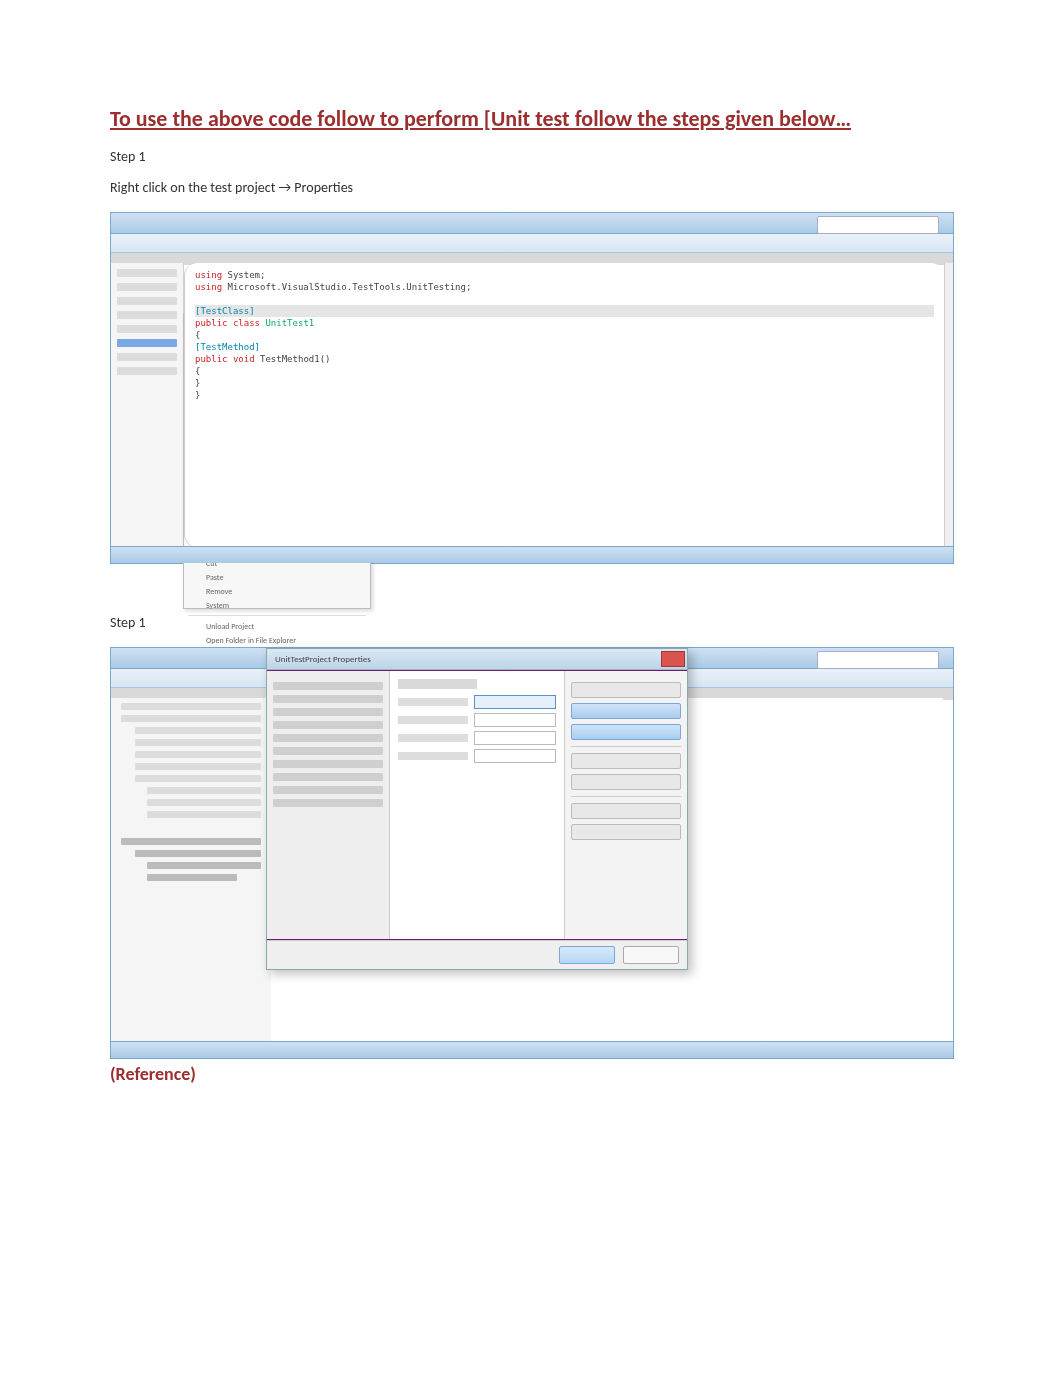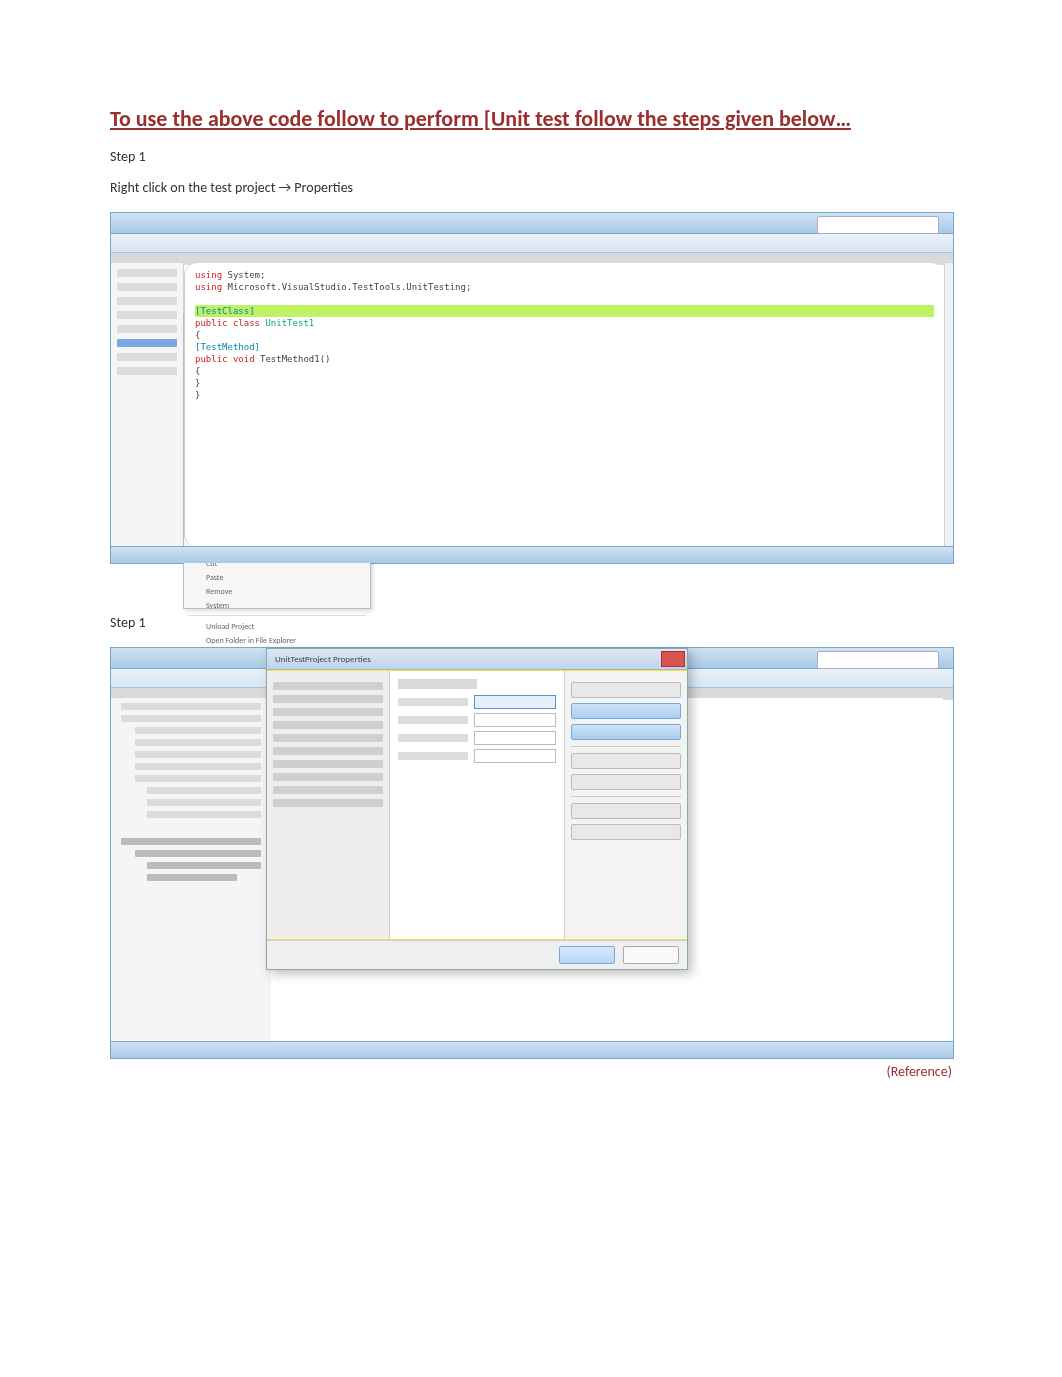--- a/index.html
+++ b/index.html
@@ -110,21 +110,21 @@
     font-family: Consolas, monospace;
     font-size: 9px;
     line-height: 12px;
     color: #444;
     position: relative;
     border-radius: 13px;
   }
   .ide-editor .kw  { color: #c22; }
   .ide-editor .cls { color: #1a6; }
   .ide-editor .lit { color: #08a; }
-  .ide-editor .hl  { background: #bef264; display:block; }
+  .ide-editor .hl  { background: #e5e5e5; display:block; }
   .ide-rightbar {
     width: 8px;
     background: #f0f0f0;
     border-left: 1px solid #d0d0d0;
   }
   .ide-statusbar {
     position: absolute;
     left: 0; right: 0; bottom: 0;
     height: 16px;
     background: linear-gradient(#cfe1f2, #aacae6);
@@ -177,21 +177,21 @@
     top:50px; left:160px; right:10px; bottom:16px;
     background:#fff;
   }
 
   .dialog {
     position:absolute;
     top:0px;
     left:155px;
     width:420px;
     height:320px;
-    background:#fde047;
+    background:#701a75;
     border:1px solid #8aa;
     box-shadow: 4px 4px 10px rgba(0,0,0,0.25);
   }
   .dialog-title {
     height:20px;
     background: linear-gradient(#dce8f4, #bdd4ea);
     border-bottom:1px solid #9bb;
     position:relative;
     font-size:9px;
     color:#444;
@@ -283,25 +283,24 @@
     border:1px solid #aaa;
     background:#f8f8f8;
     border-radius:2px;
   }
   .dialog-footer .fbtn.ok {
     background: linear-gradient(#d6e9fb,#b6d6f3);
     border-color:#7aa7d8;
   }
 
   .annotation {
-    font-size:14px;
+    font-size:18px;
     color:#9b2e2e;
-    font-weight:normal;
+    font-weight:bold;
     margin-top:4px;
-    text-align:right;
   }
 </style>
 </head>
 <body>
 
 <div class="page">
 
   <div class="main-heading">To use the above code follow to perform [Unit test follow the steps given below…</div>
 
   <div class="step-label">Step 1</div>

